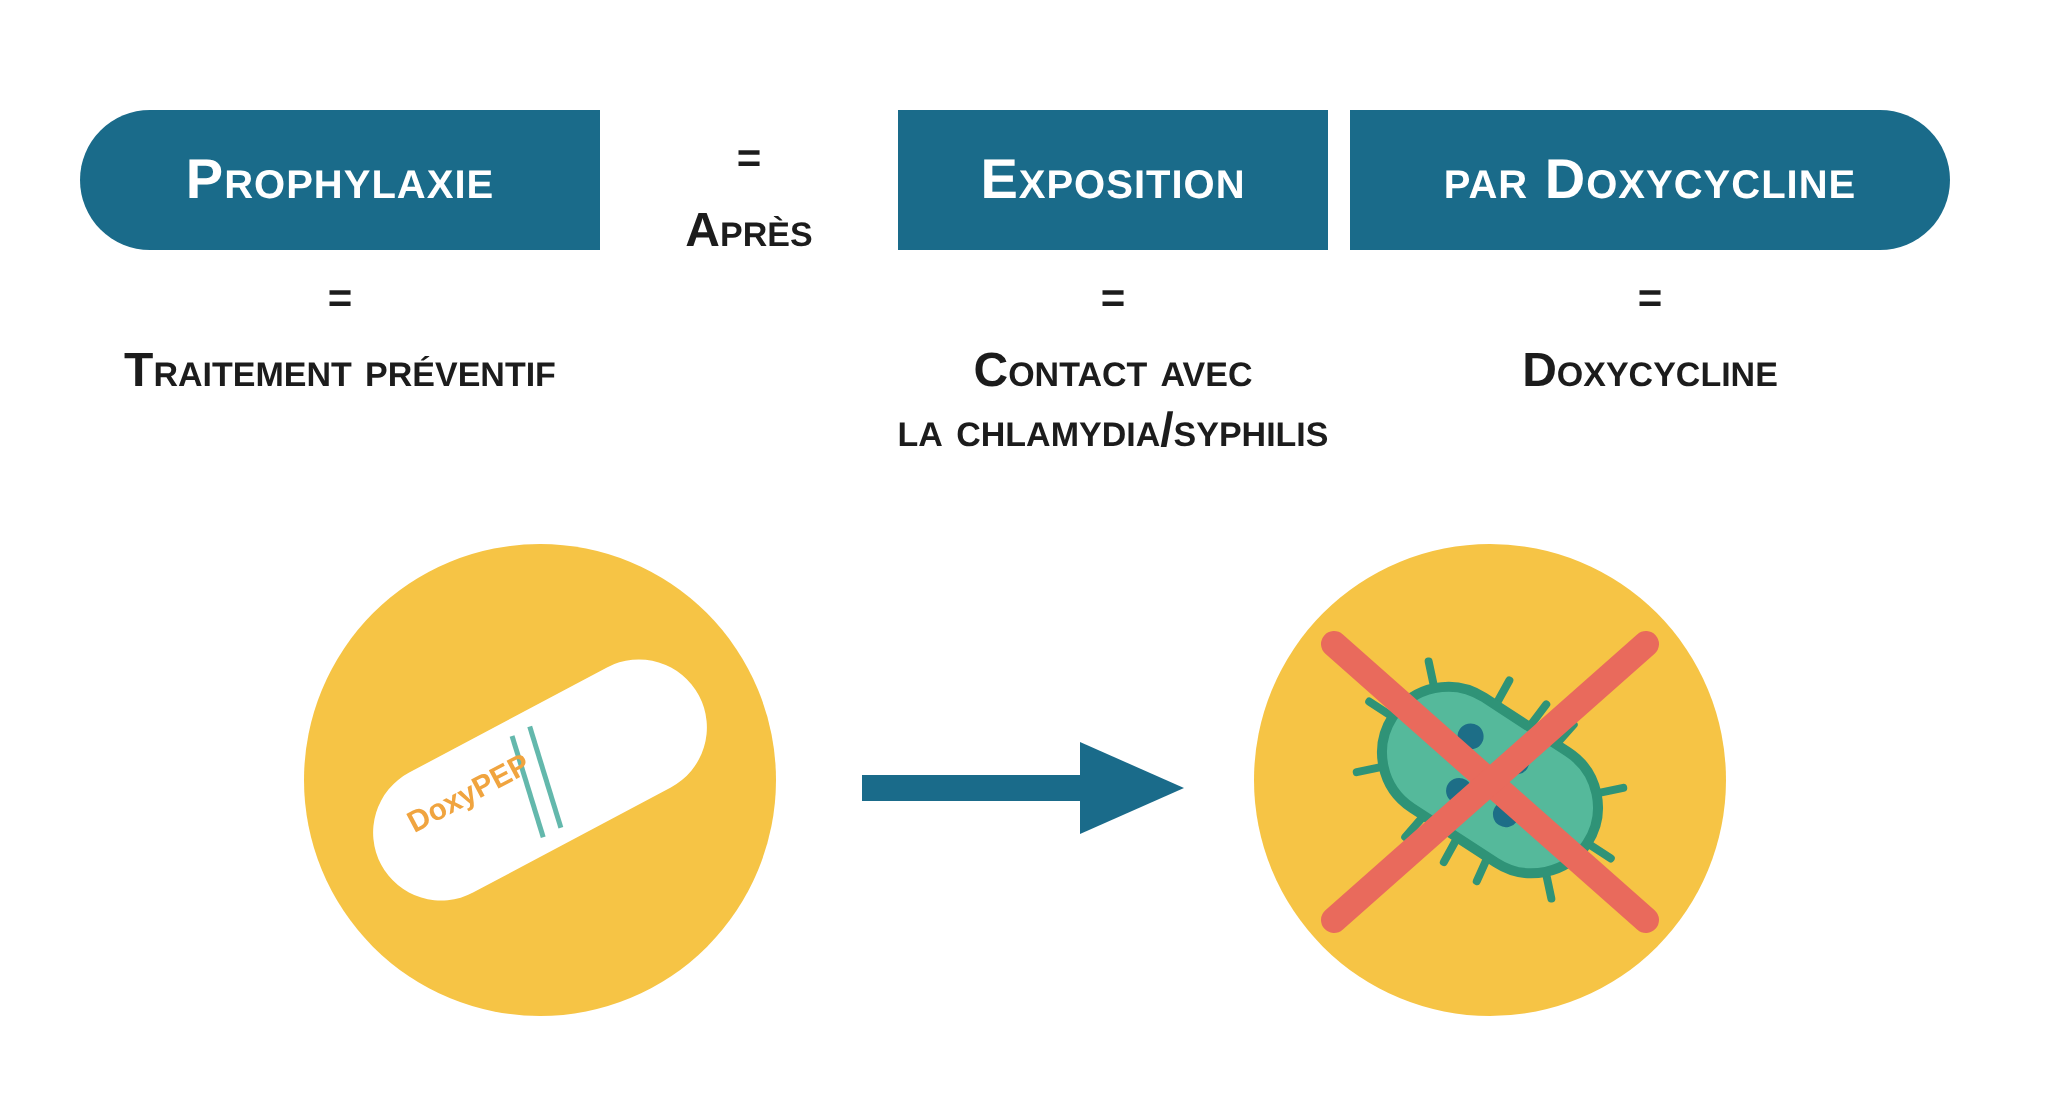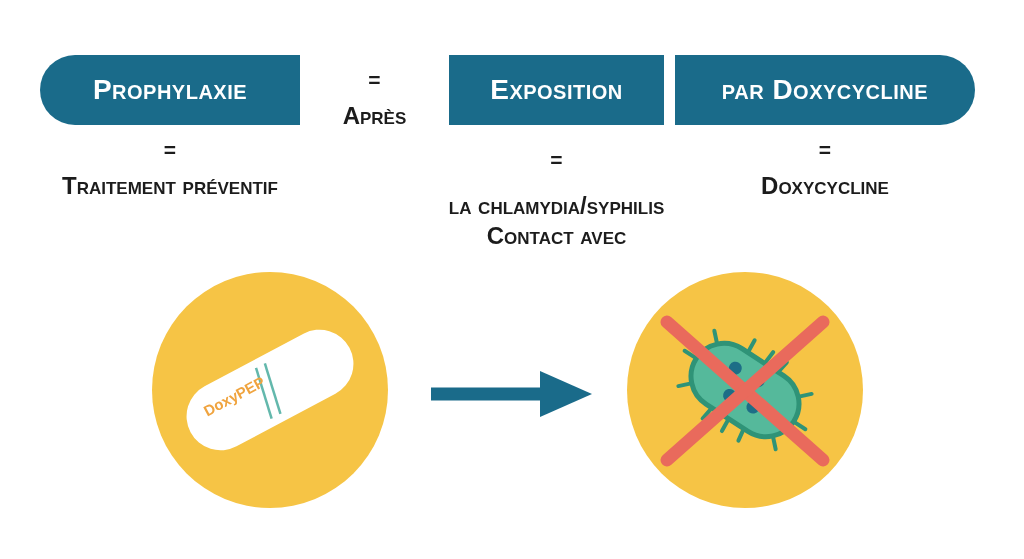--- a/index.html
+++ b/index.html
@@ -12,21 +12,21 @@
   .stage { position:absolute; inset:0; }
 
   
   .header-row {
     position:absolute; top:55px; left:40px; width:935px;
     display:flex; gap:11px;
   }
   .col { display:flex; flex-direction:column; align-items:center; min-width:0; }
   .col-1 { flex:260 0 0; }
   .col-2 { flex:127 0 0; }
-  .col-3 { flex:215 0 0;gap:10px; }
+  .col-3 { flex:215 0 0; }
   .col-4 { flex:300 0 0; }
   .seg {
     width:100%; height:70px;
     background:var(--teal, #1a6b8a);
     color:var(--white, #ffffff);
     display:flex; align-items:center; justify-content:center;
     font-weight:700; font-size:28px; font-variant:small-caps;
     letter-spacing:0.5px; white-space:nowrap;
   }
   .seg-first { border-radius:35px 0 0 35px; }
@@ -83,22 +83,22 @@
         <span class="def-line">Après</span>
       </div>
     </div>
 
     <div class="col col-3">
       <div class="seg">
         <span>Exposition</span>
       </div>
       <div class="eq">=</div>
       <div class="def">
+        <span class="def-line">Contact avec</span>
         <span class="def-line">la chlamydia/syphilis</span>
-        <span class="def-line">Contact avec</span>
       </div>
     </div>
 
     <div class="col col-4">
       <div class="seg seg-last">
         <span>par Doxycycline</span>
       </div>
       <div class="eq">=</div>
       <div class="def">
         <span class="def-line">Doxycycline</span>

